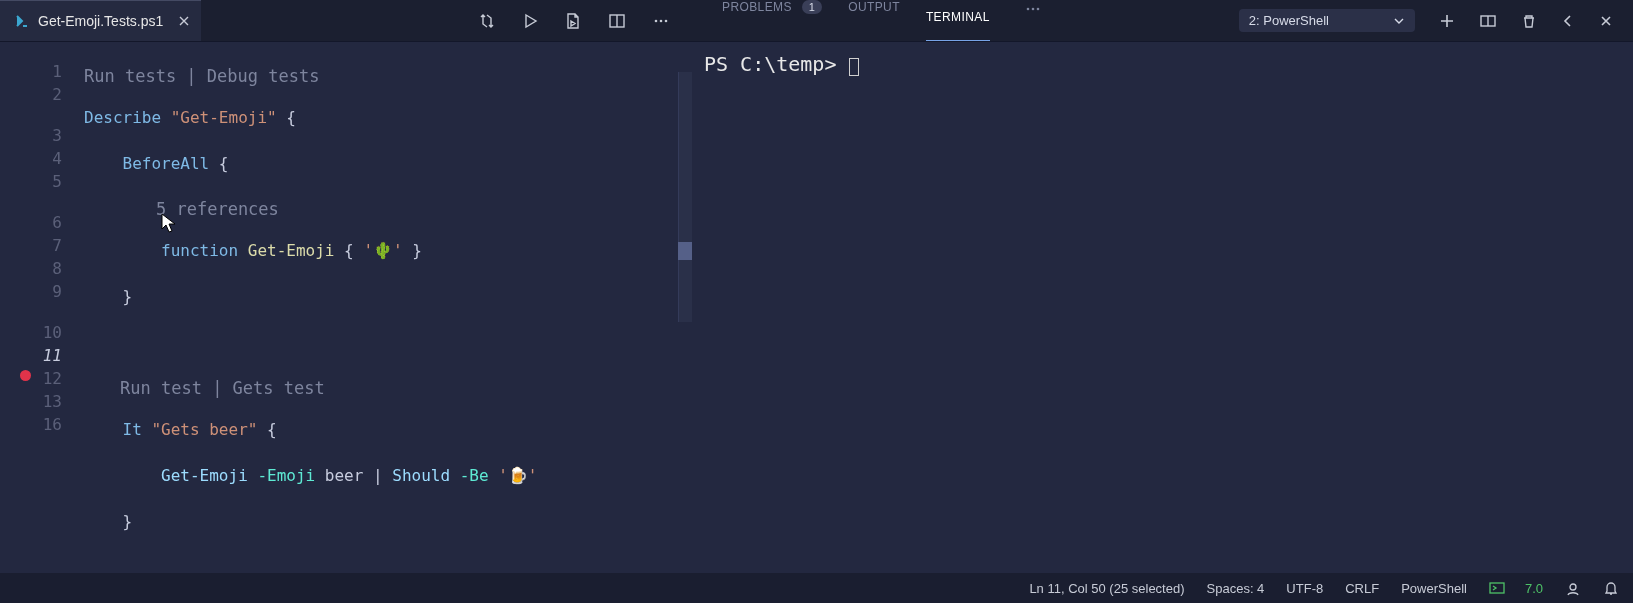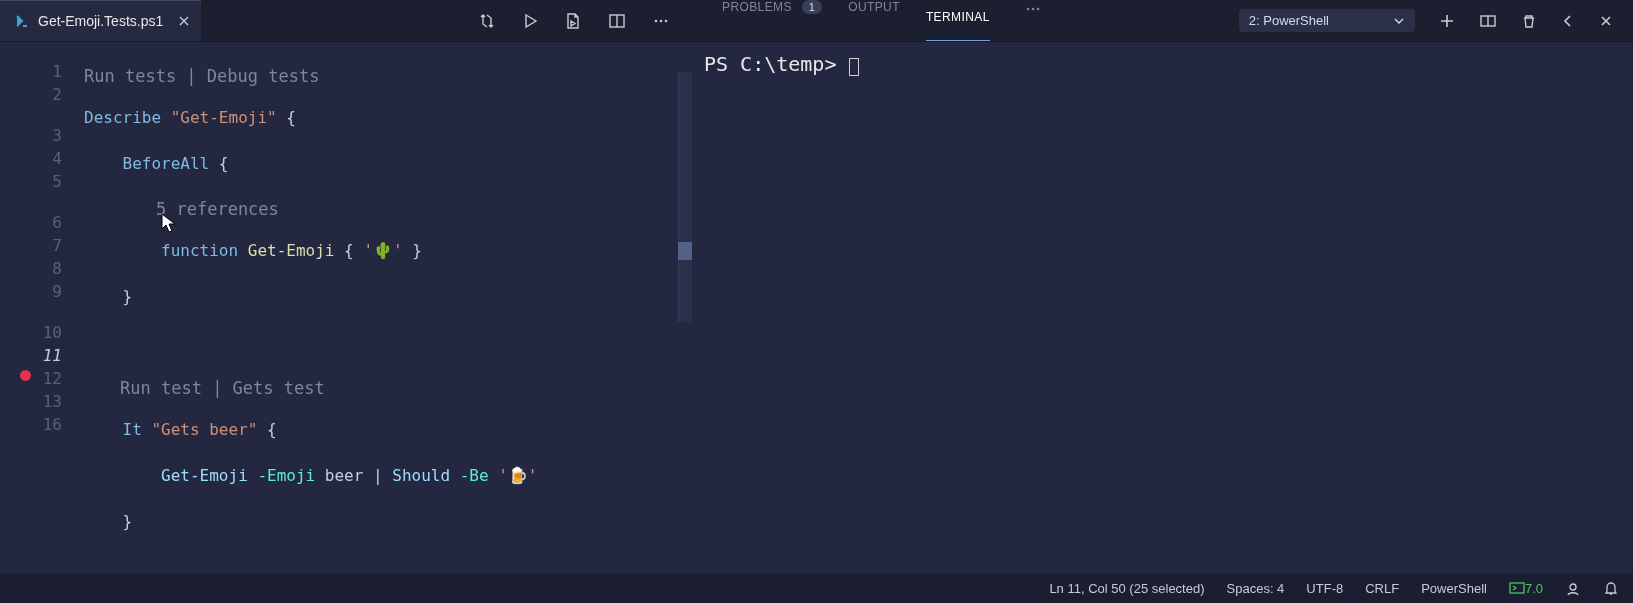--- a/index.html
+++ b/index.html
@@ -86,21 +86,21 @@
 .minimap { position:absolute; right:0; top:30px; width:14px; height:250px; background:#2a3049; border-left:1px solid #343b5a; }
 .minimap-thumb { position:absolute; right:0; width:14px; height:18px; background:#556088; top:170px; }
 
 .terminal { flex:1; background:#232840; font-family: Consolas, monospace; font-size:20px; padding:10px 12px; color:#e8e8e8; }
 .cursor { display:inline-block; width:10px; height:18px; border:1px solid #d0d0d0; vertical-align:text-bottom; }
 
 .statusbar {
   height: 30px; background:#1a1e30; display:flex; align-items:center;
   justify-content:flex-end; padding:0 14px; gap:22px; color:#c7cbd6; font-size:13px;
 }
-.termstat { color:#4ec267; display:flex; align-items:center; gap:0; }
+.termstat { color:#4ec267; display:flex; align-items:center; gap:20px; }
 .icon { display:inline-flex; }
 svg { display:block; }
 
 .mcursor {
   position:absolute;
   left:158px; top:170px;
   pointer-events:none;
 }
 </style>
 </head>

